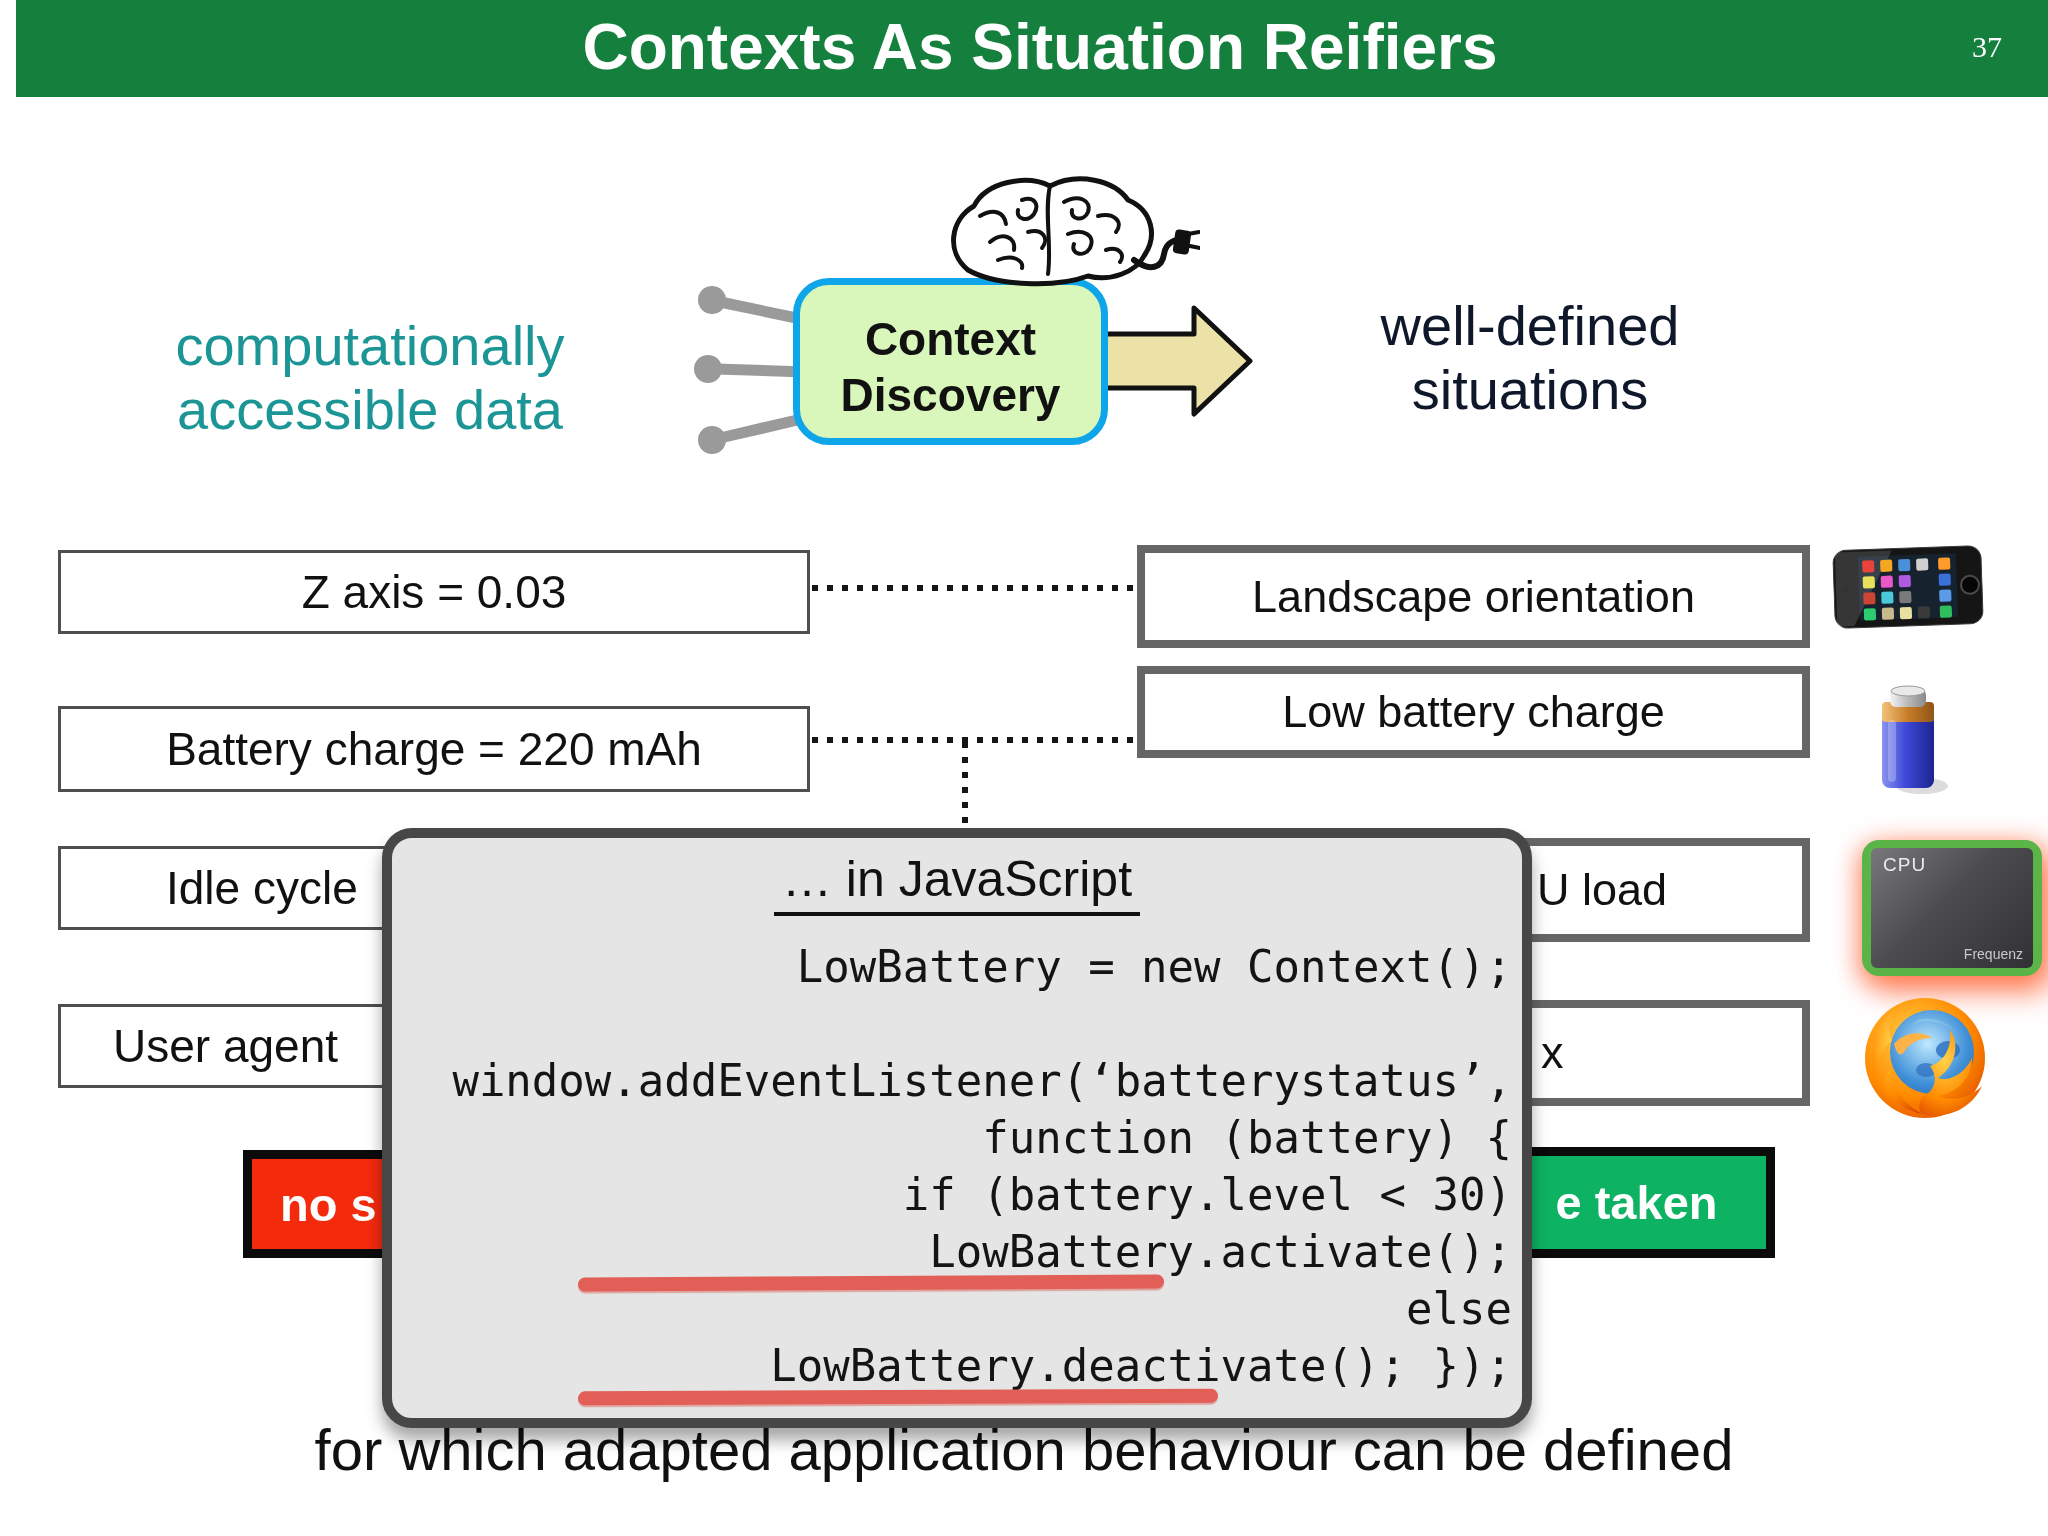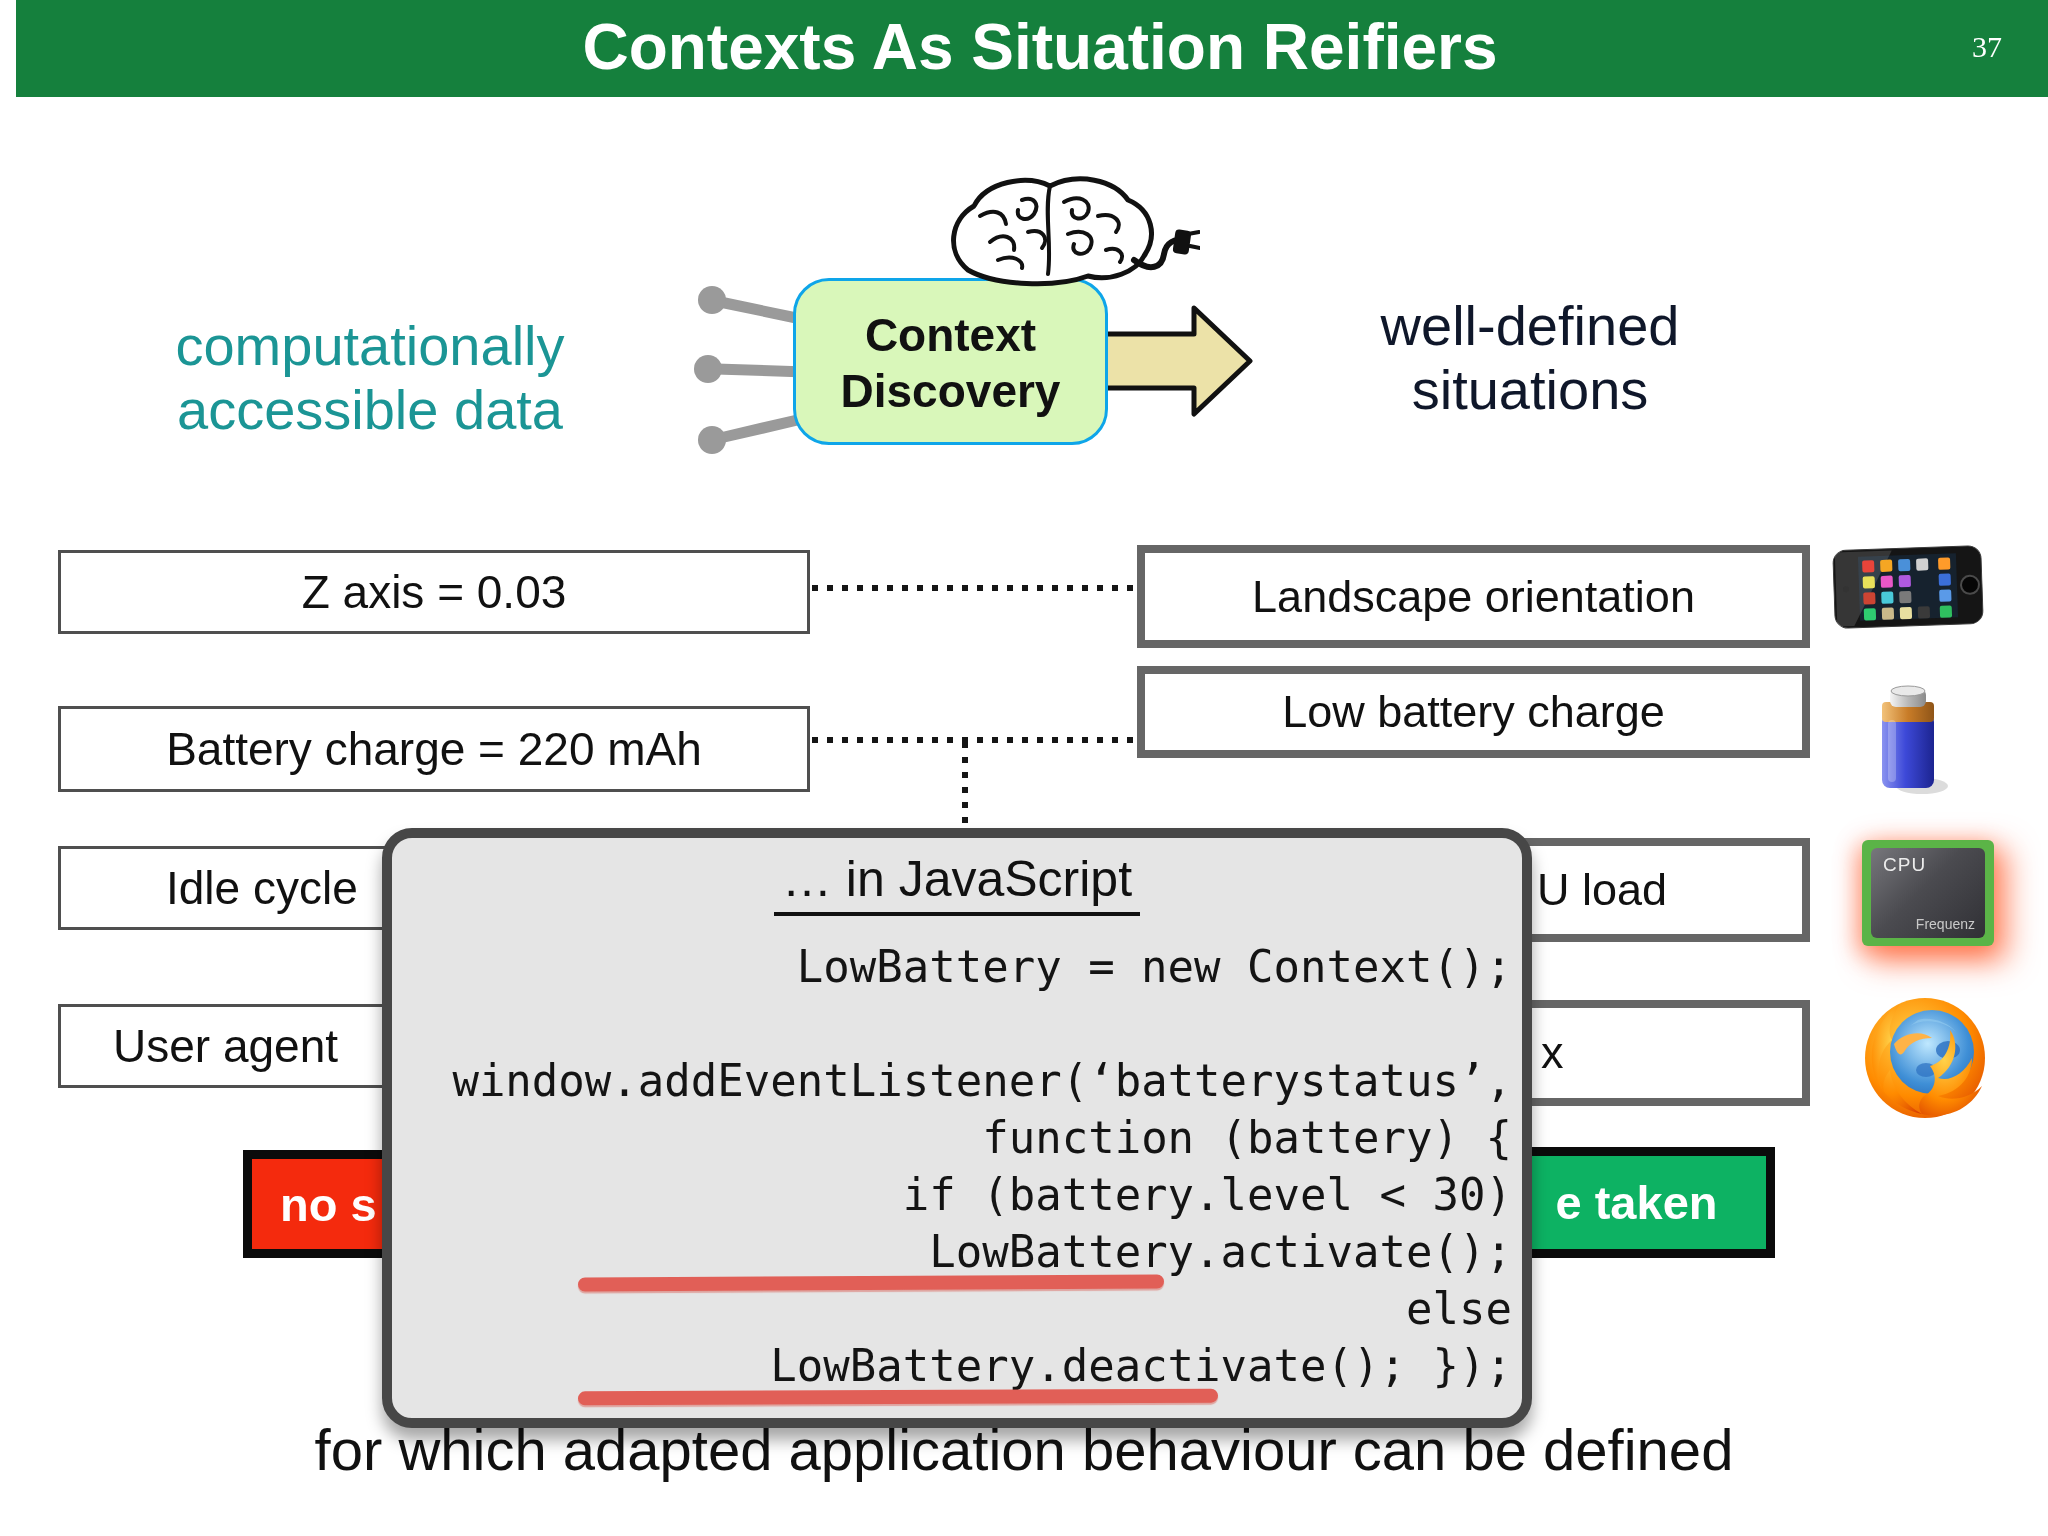--- a/index.html
+++ b/index.html
@@ -10,21 +10,21 @@
   .hdr-title{position:absolute;left:0;right:0;top:10px;text-align:center;color:#fff;
              font-size:64px;font-weight:bold;letter-spacing:0px;}
   .hdr-num{position:absolute;right:62px;top:30px;color:#fff;font-size:30px;
            font-family:"Liberation Serif",serif;}
   
   .lab{position:absolute;text-align:center;font-size:56px;line-height:64px;}
   .lab-in{left:80px;top:294px;width:580px;color:#1b9595;margin-top:20px;}
   .lab-out{left:1245px;top:294px;width:570px;color:#0f172a;}
   
   .ctx{position:absolute;left:793px;top:278px;width:315px;height:167px;box-sizing:border-box;
-       background:#d9f7ba;border:3px solid #0ea5e9;border-radius:36px;z-index:3;
+       background:#d9f7ba;border:7px solid #0ea5e9;border-radius:36px;z-index:3;
        text-align:center;padding-top:26px;font-size:46px;font-weight:bold;line-height:56px;}
   .pins,.brain,.flowarrow{position:absolute;}
   .pins{left:688px;top:272px;z-index:2;}
   .brain{left:938px;top:172px;z-index:4;}
   .flowarrow{left:1102px;top:298px;z-index:2;}
   
   .lb,.rb{position:absolute;box-sizing:border-box;background:#fff;display:flex;
           align-items:center;justify-content:center;font-size:46px;z-index:2;}
   .lb{left:58px;width:752px;border:3px solid #4f4f4f;}
   .rb{left:1137px;width:673px;border:8px solid #666;font-size:45px;}
@@ -38,22 +38,22 @@
   .hdots{position:absolute;height:6px;z-index:1;
          background:repeating-linear-gradient(90deg,#151515 0 6px,transparent 6px 15px);}
   .vdots{position:absolute;width:6px;z-index:1;
          background:repeating-linear-gradient(180deg,#151515 0 6px,transparent 6px 15px);}
   .d1{left:812px;top:585px;width:325px;} .d2{left:812px;top:737px;width:325px;}
   .dv{left:962px;top:742px;height:88px;}
   
   .icn{position:absolute;z-index:2;}
   .icn-phone{left:1833px;top:546px;transform:rotate(-2deg);}
   .icn-batt{left:1876px;top:684px;}
-  .icn-cpu{left:1862px;top:840px;width:132px;height:106px;background:#5bb447;border-radius:6px;
-           box-shadow:10px 12px 30px 4px rgba(255,60,0,.55), -4px 6px 22px 2px rgba(255,60,0,.35);}
+  .icn-cpu{left:1862px;top:840px;width:132px;height:136px;background:#5bb447;border-radius:17px;
+           box-shadow:10px 12px 30px 4px rgba(255,60,0,.55), -4px 6px 22px 2px rgba(255,60,0,.35);padding-left:48px;}
   .cpu-die{position:absolute;left:9px;top:8px;right:9px;bottom:8px;border-radius:6px;
            background:linear-gradient(135deg,#77777c 0%,#4b4b50 45%,#303035 100%);}
   .cpu-top{position:absolute;left:12px;top:6px;color:#ececec;font-size:19px;letter-spacing:1px;}
   .cpu-bot{position:absolute;right:10px;bottom:6px;color:#c9c9c9;font-size:14px;}
   .icn-fx{left:1860px;top:992px;}
   
   .badge{position:absolute;box-sizing:border-box;border:9px solid #0b0b0b;color:#fff;
          font-weight:bold;font-size:47px;display:flex;align-items:center;z-index:2;}
   .badge-neg{left:243px;top:1150px;width:400px;height:108px;background:#f42a0d;padding-left:28px;}
   .badge-pos{left:1498px;top:1147px;width:277px;height:111px;background:#0db263;justify-content:center;}

